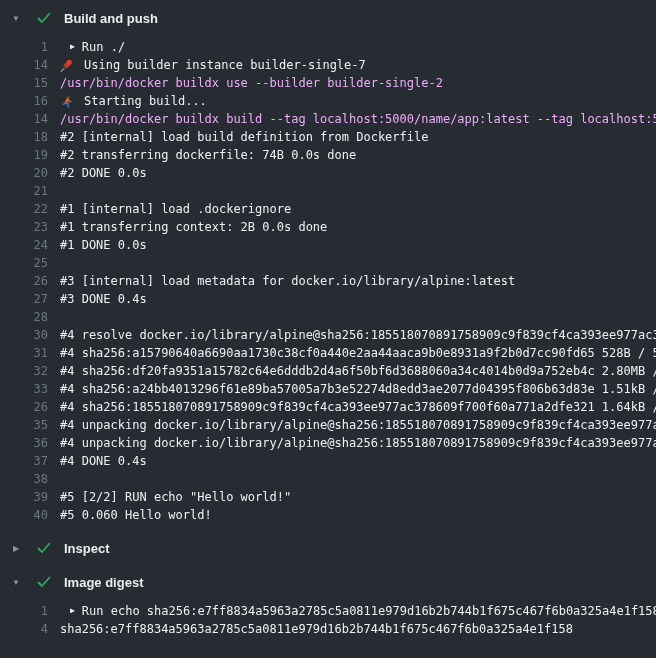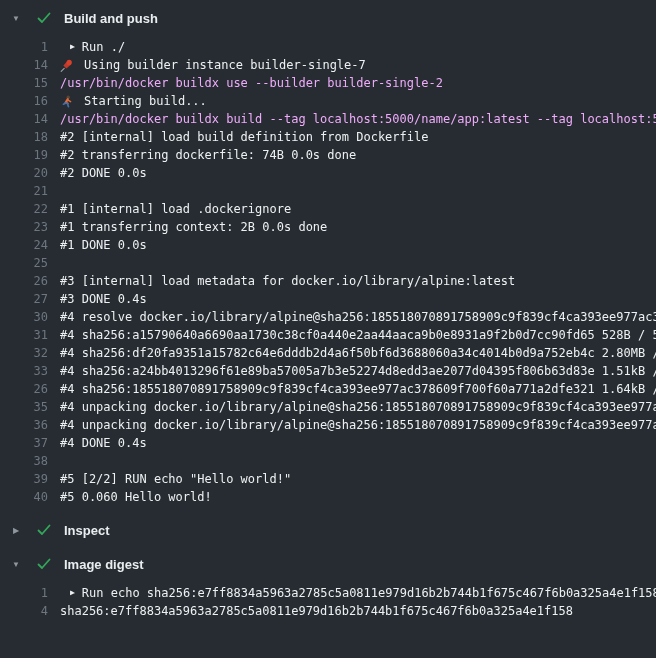--- a/index.html
+++ b/index.html
@@ -118,20 +118,24 @@
         </div>
         <div class="row">
           <span class="num">26</span>
           <span class="content"><span class="txt">#3 [internal] load metadata for docker.io/library/alpine:latest</span></span>
         </div>
         <div class="row">
           <span class="num">27</span>
           <span class="content"><span class="txt">#3 DONE 0.4s</span></span>
         </div>
         <div class="row">
+          <span class="num">28</span>
+          <span class="content"><span class="txt"></span></span>
+        </div>
+        <div class="row">
           <span class="num">30</span>
           <span class="content"><span class="txt">#4 resolve docker.io/library/alpine@sha256:185518070891758909c9f839cf4ca393ee977ac3</span></span>
         </div>
         <div class="row">
           <span class="num">31</span>
           <span class="content"><span class="txt">#4 sha256:a15790640a6690aa1730c38cf0a440e2aa44aaca9b0e8931a9f2b0d7cc90fd65 528B / 5</span></span>
         </div>
         <div class="row">
           <span class="num">32</span>
           <span class="content"><span class="txt">#4 sha256:df20fa9351a15782c64e6dddb2d4a6f50bf6d3688060a34c4014b0d9a752eb4c 2.80MB /</span></span>

